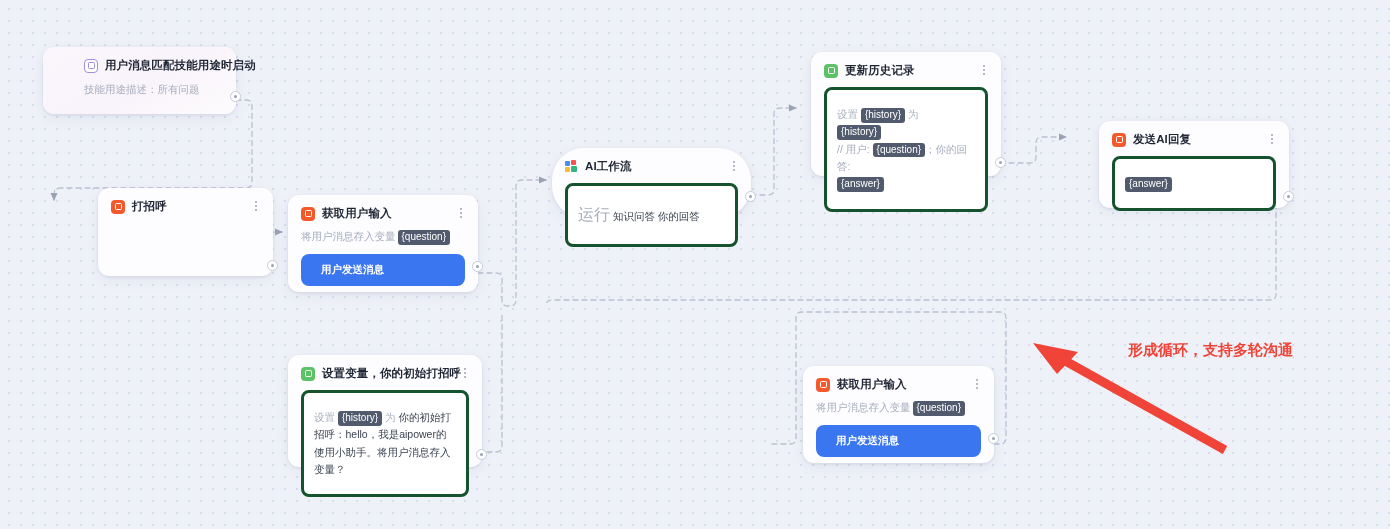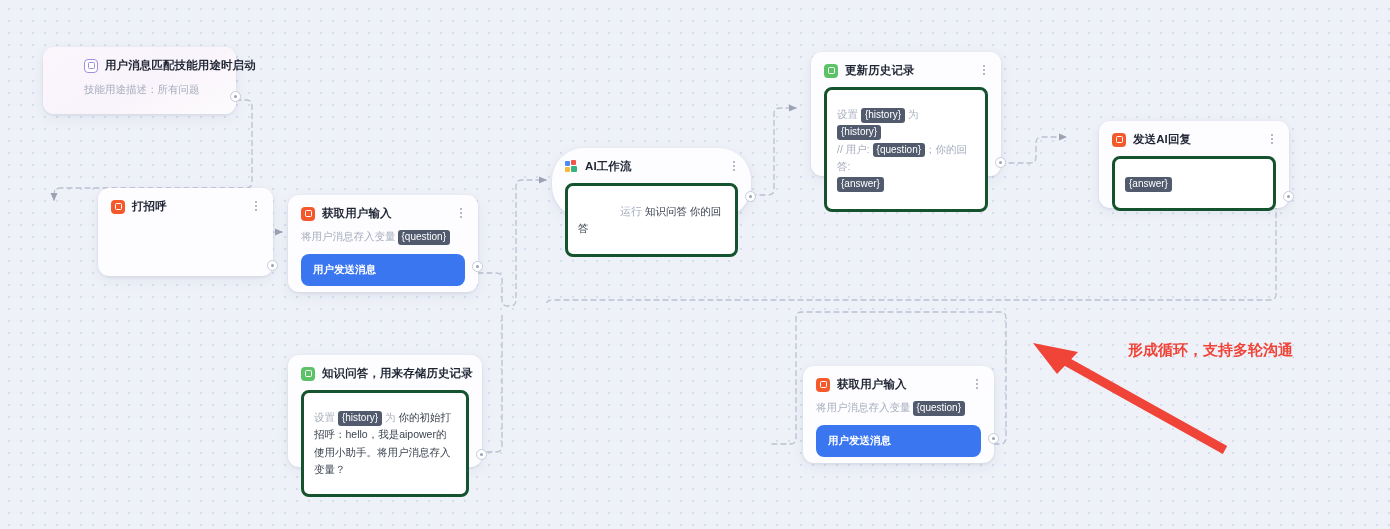--- a/index.html
+++ b/index.html
@@ -95,37 +95,37 @@
     line-height: 1.45;
     vertical-align: baseline;
   }
   .inline-row { font-size: 10.5px; color: #a6adbd; padding-bottom: 2px;}
   .inline-row .tag { margin-left: 2px; }
   .blue-btn {
     background: #3a76f0;
     color: #fff;
     border-radius: 8px;
     font-size: 10.5px;
-    padding: 9px 12px;
+    padding: 9px 20px;
     margin-top: 7px;
     font-weight: 600;
   }
   .port {
     position: absolute;
     width: 11px; height: 11px;
     border-radius: 50%;
     background: #ffffff;
     border: 1px solid #c5cbda;
     display: flex; align-items: center; justify-content: center;
   }
   .port::after {
     content: ""; width: 3.5px; height: 3.5px; border-radius: 50%;
     background: #9aa2b4;
   }
-  .run-line { font-size: 11px; color: #a6adbd; margin-left: 42px; }
+  .run-line { font-size: 16px; color: #a6adbd; }
   .annot {
     position: absolute;
     color: #f04438;
     font-size: 15px;
     white-space: nowrap;
     font-family: "DejaVu Sans", sans-serif;
     font-weight: bold;
   }
 </style>
 </head>
@@ -206,21 +206,21 @@
       <div class="blue-btn">用户发送消息</div>
     </div>
     <div class="port" style="right:-5px; bottom:20px;"></div>
   </div>
 
   <div class="node" style="left:288px; top:355px; width:194px; height:112px;">
     <div class="node-head">
       <span class="ico green">
           <span class="ico-inner"></span>
         </span>
-      <span class="node-title">知识问答，用来存储历史记录</span>
+      <span class="node-title">设置变量，你的初始打招呼</span>
       <span class="kebab">
           <span></span>
           <span></span>
           <span></span>
         </span>
     </div>
     <div class="node-body">
       <div class="box">
         <span class="subtle">设置</span>
         <span class="tag">{history}</span>

